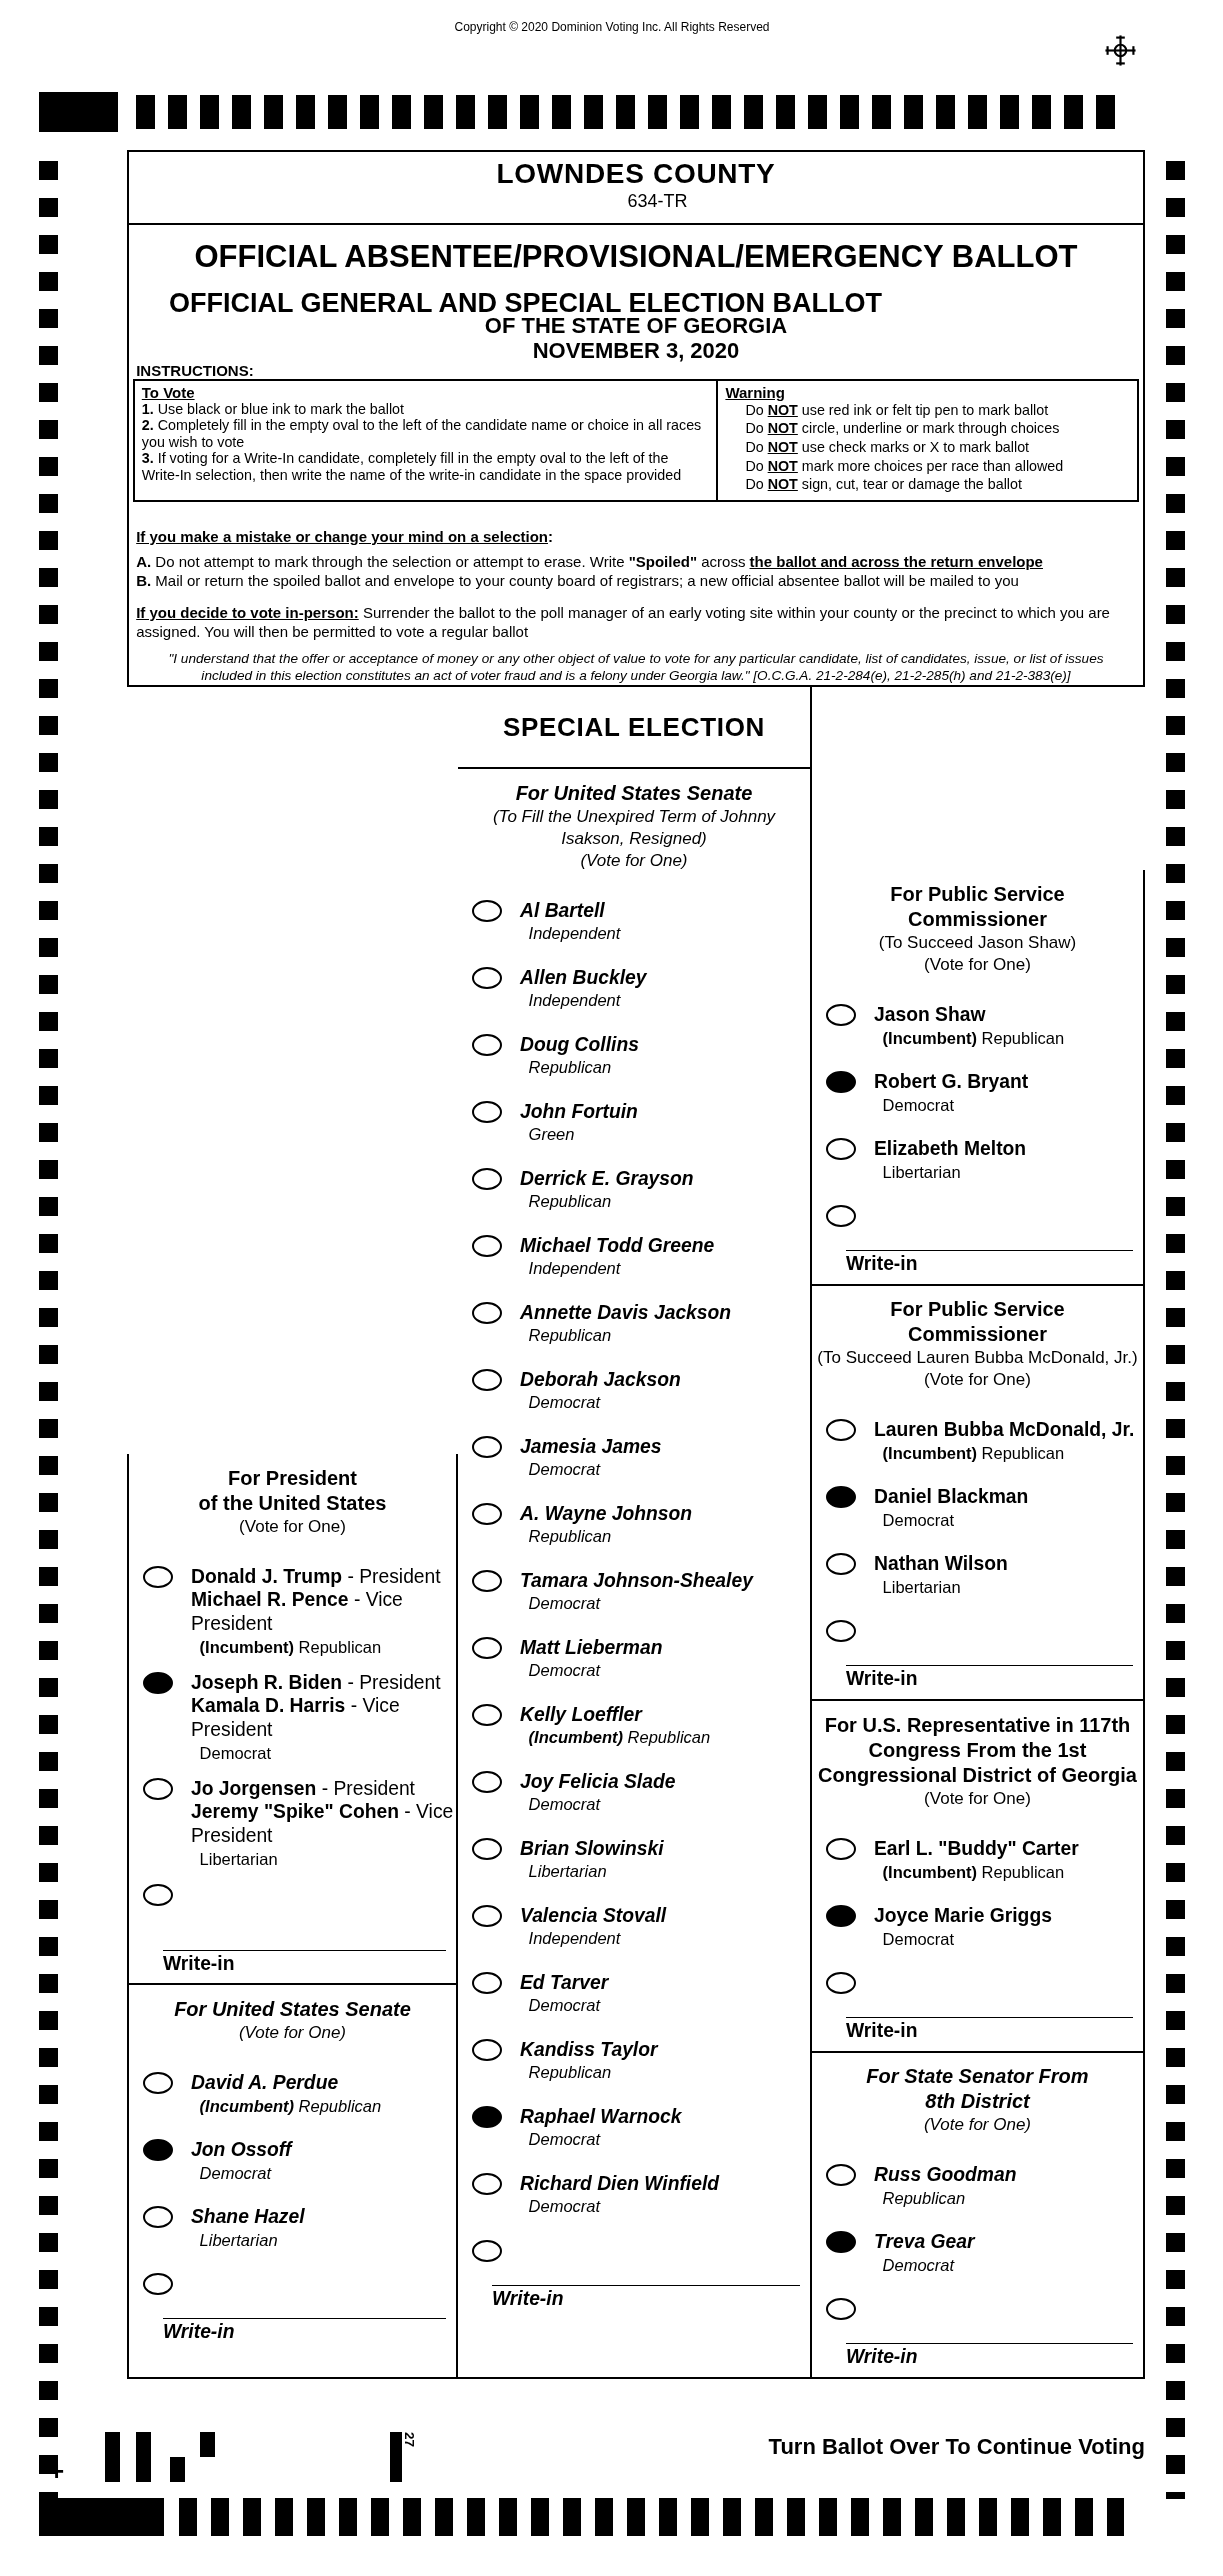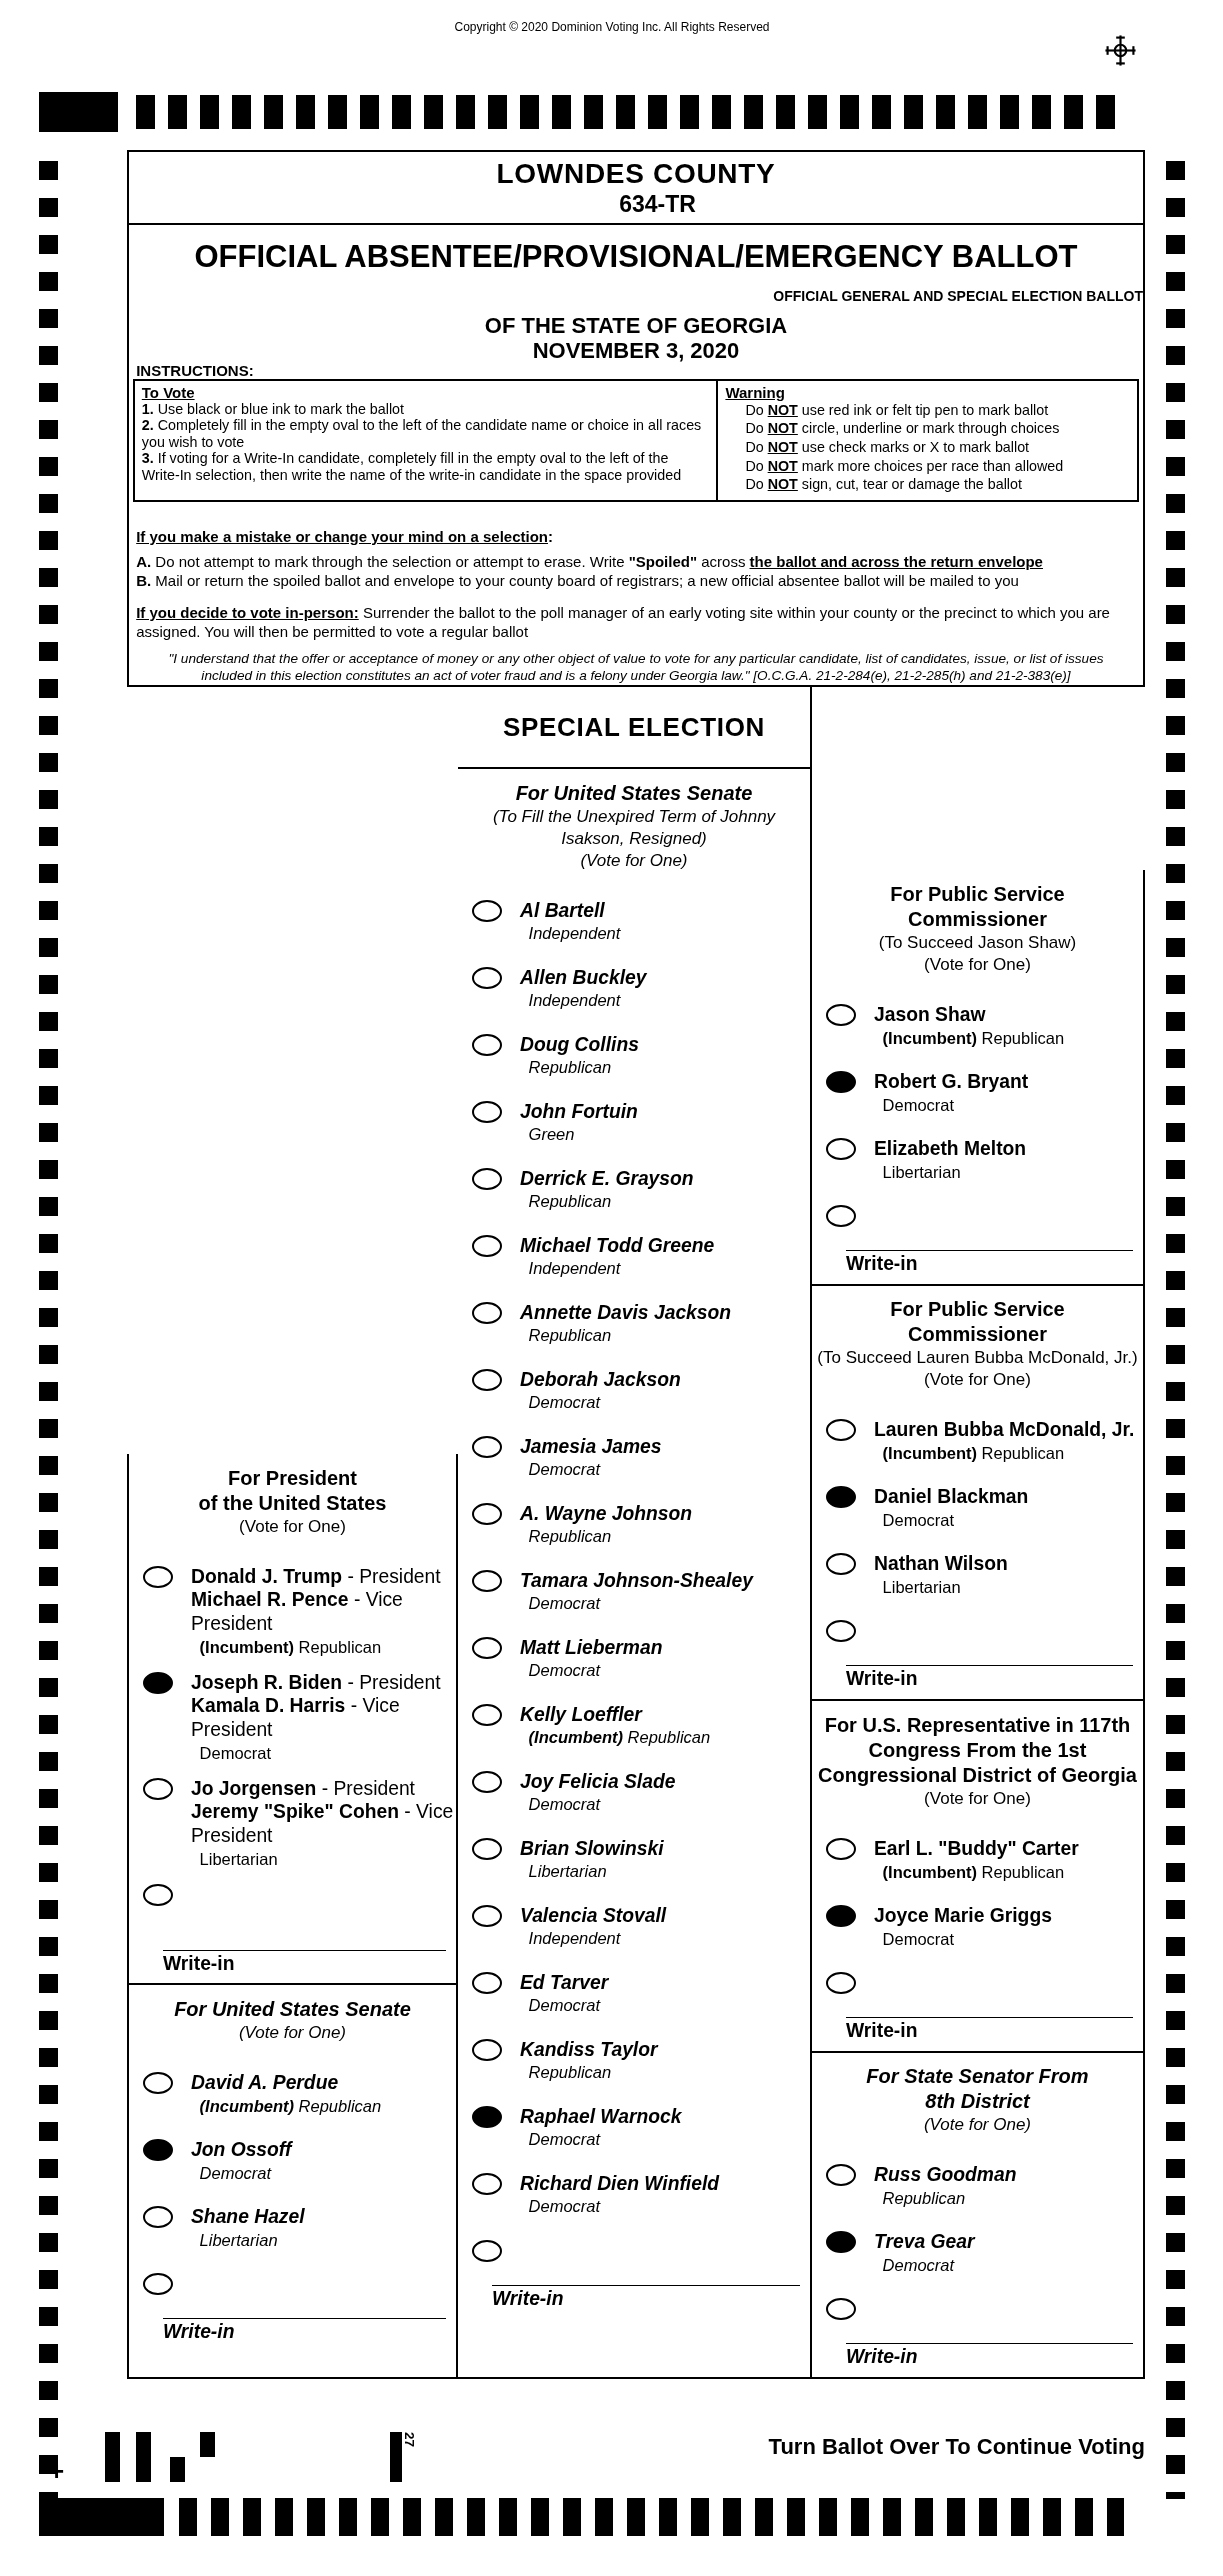--- a/index.html
+++ b/index.html
@@ -26,25 +26,25 @@
   .stub-num{position:absolute;left:402px;top:2432px;font-size:13.6px;font-weight:bold;
     writing-mode:vertical-rl;}
   .crosshair{position:absolute;left:1104px;top:34px;}
 
   .copyright{position:absolute;top:20px;left:0;width:100%;text-align:center;font-size:12px;}
 
   
   .hbox1{position:absolute;left:127px;top:150px;width:1018px;height:75px;box-sizing:border-box;
     border:2.1px solid #000;text-align:center;}
   .county{font-size:28px;font-weight:bold;margin-top:5.7px;letter-spacing:0.7px;}
-  .code{font-size:23px;font-weight:bold;margin-top:1.4px;margin-left:43px;}
+  .code{font-size:18px;font-weight:normal;margin-top:1.4px;margin-left:43px;}
   .hbox2{position:absolute;left:127px;top:225px;width:1018px;height:462px;box-sizing:border-box;
     border:2.1px solid #000;border-top:none;}
   .btitle{position:absolute;top:14.3px;left:0;width:100%;text-align:center;font-size:31px;font-weight:bold;}
-  .etitle{position:absolute;top:63px;left:0;width:100%;text-align:right;font-size:14px;font-weight:bold;}
+  .etitle{position:absolute;top:63px;left:0;width:100%;text-align:left;font-size:27px;font-weight:bold;padding-left:40px;}
   .stline{position:absolute;top:88px;left:0;width:100%;text-align:center;font-size:22px;font-weight:bold;}
   .edate {position:absolute;top:113px;left:0;width:100%;text-align:center;font-size:22px;font-weight:bold;}
   .ilabel{position:absolute;top:137px;left:7.2px;font-size:15px;font-weight:bold;}
   .ibox{position:absolute;top:154px;left:3.6px;right:3.6px;height:123px;box-sizing:border-box;
     border:2.1px solid #000;display:flex;}
   .ibox-left{width:58%;box-sizing:border-box;padding:2.9px 7.2px;}
   .ibox-right{width:42%;box-sizing:border-box;border-left:2.1px solid #000;padding:2.9px 7.2px;}
   .ibox-title{font-size:15px;font-weight:bold;text-decoration:underline;line-height:17px;}
   .instr-item{font-size:14.3px;line-height:16.5px;}
   .warn-item{font-size:14.3px;line-height:18.6px;padding-left:20px;}

